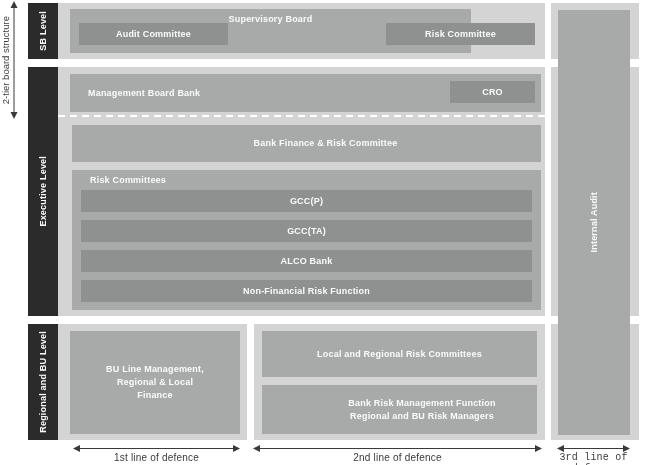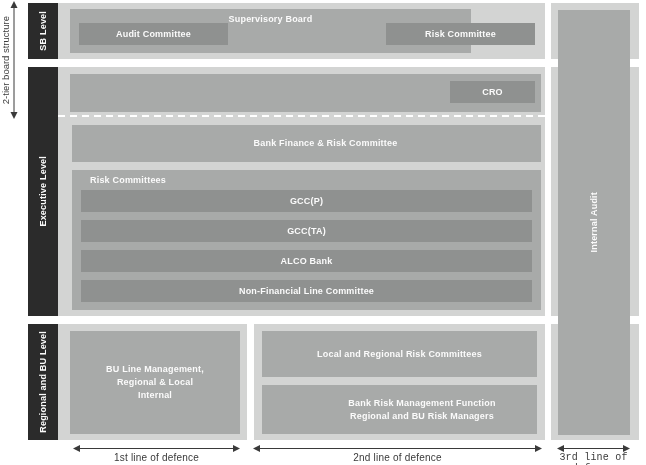--- a/index.html
+++ b/index.html
@@ -48,44 +48,45 @@
     <div class="abs innerbox wlabel" style="left:9px;top:14px;width:149px;height:22px;">Audit Committee</div>
     <div class="abs innerbox wlabel" style="left:316px;top:14px;width:149px;height:22px;">Risk Committee</div>
   </div>
 
   <div class="abs band" style="left:28px;top:67px;width:517px;height:249px;"></div>
   <div class="abs blackbox" style="left:28px;top:67px;width:30px;height:249px;">
     <span class="vtext wlabel">Executive Level</span>
   </div>
 
   <div class="abs midbox" style="left:70px;top:74px;width:471px;height:38px;">
+    <div class="abs wlabel" style="left:18px;top:0;height:100%;display:flex;align-items:center;">Management Board Bank</div>
     <div class="abs innerbox wlabel" style="left:380px;top:7px;width:85px;height:22px;">CRO</div>
   </div>
 
   <div class="abs dashed" style="left:58px;top:115px;width:487px;"></div>
 
   <div class="abs midbox center-flex wlabel" style="left:72px;top:125px;width:469px;height:37px;padding-left:38px;">Bank Finance &amp; Risk Committee</div>
 
   <div class="abs midbox" style="left:72px;top:170px;width:469px;height:140px;">
     <div class="abs wlabel" style="left:18px;top:5px;">Risk Committees</div>
     <div class="abs innerbox wlabel" style="left:9px;top:20px;width:451px;height:22px;">GCC(P)</div>
     <div class="abs innerbox wlabel" style="left:9px;top:50px;width:451px;height:22px;">GCC(TA)</div>
     <div class="abs innerbox wlabel" style="left:9px;top:80px;width:451px;height:22px;">ALCO Bank</div>
-    <div class="abs innerbox wlabel" style="left:9px;top:110px;width:451px;height:22px;">Non-Financial Line Committee</div>
+    <div class="abs innerbox wlabel" style="left:9px;top:110px;width:451px;height:22px;">Non-Financial Risk Function</div>
   </div>
 
   <div class="abs band" style="left:28px;top:324px;width:219px;height:116px;"></div>
   <div class="abs blackbox" style="left:28px;top:324px;width:30px;height:116px;">
     <span class="vtext wlabel">Regional and BU Level</span>
   </div>
   <div class="abs midbox center-flex" style="left:70px;top:331px;width:170px;height:103px;">
     <div class="wlabel lines" style="line-height:13px;">
       <span>BU Line Management,</span>
       <span>Regional &amp; Local</span>
-      <span>Internal</span>
+      <span>Finance</span>
     </div>
   </div>
 
   <div class="abs band" style="left:254px;top:324px;width:291px;height:116px;"></div>
   <div class="abs midbox center-flex wlabel" style="left:262px;top:331px;width:275px;height:46px;">Local and Regional Risk Committees</div>
   <div class="abs midbox center-flex" style="left:262px;top:385px;width:275px;height:49px;padding-left:45px;">
     <div class="wlabel lines" style="line-height:13px;">
       <span>Bank Risk Management Function</span>
       <span>Regional and BU Risk Managers</span>
     </div>

